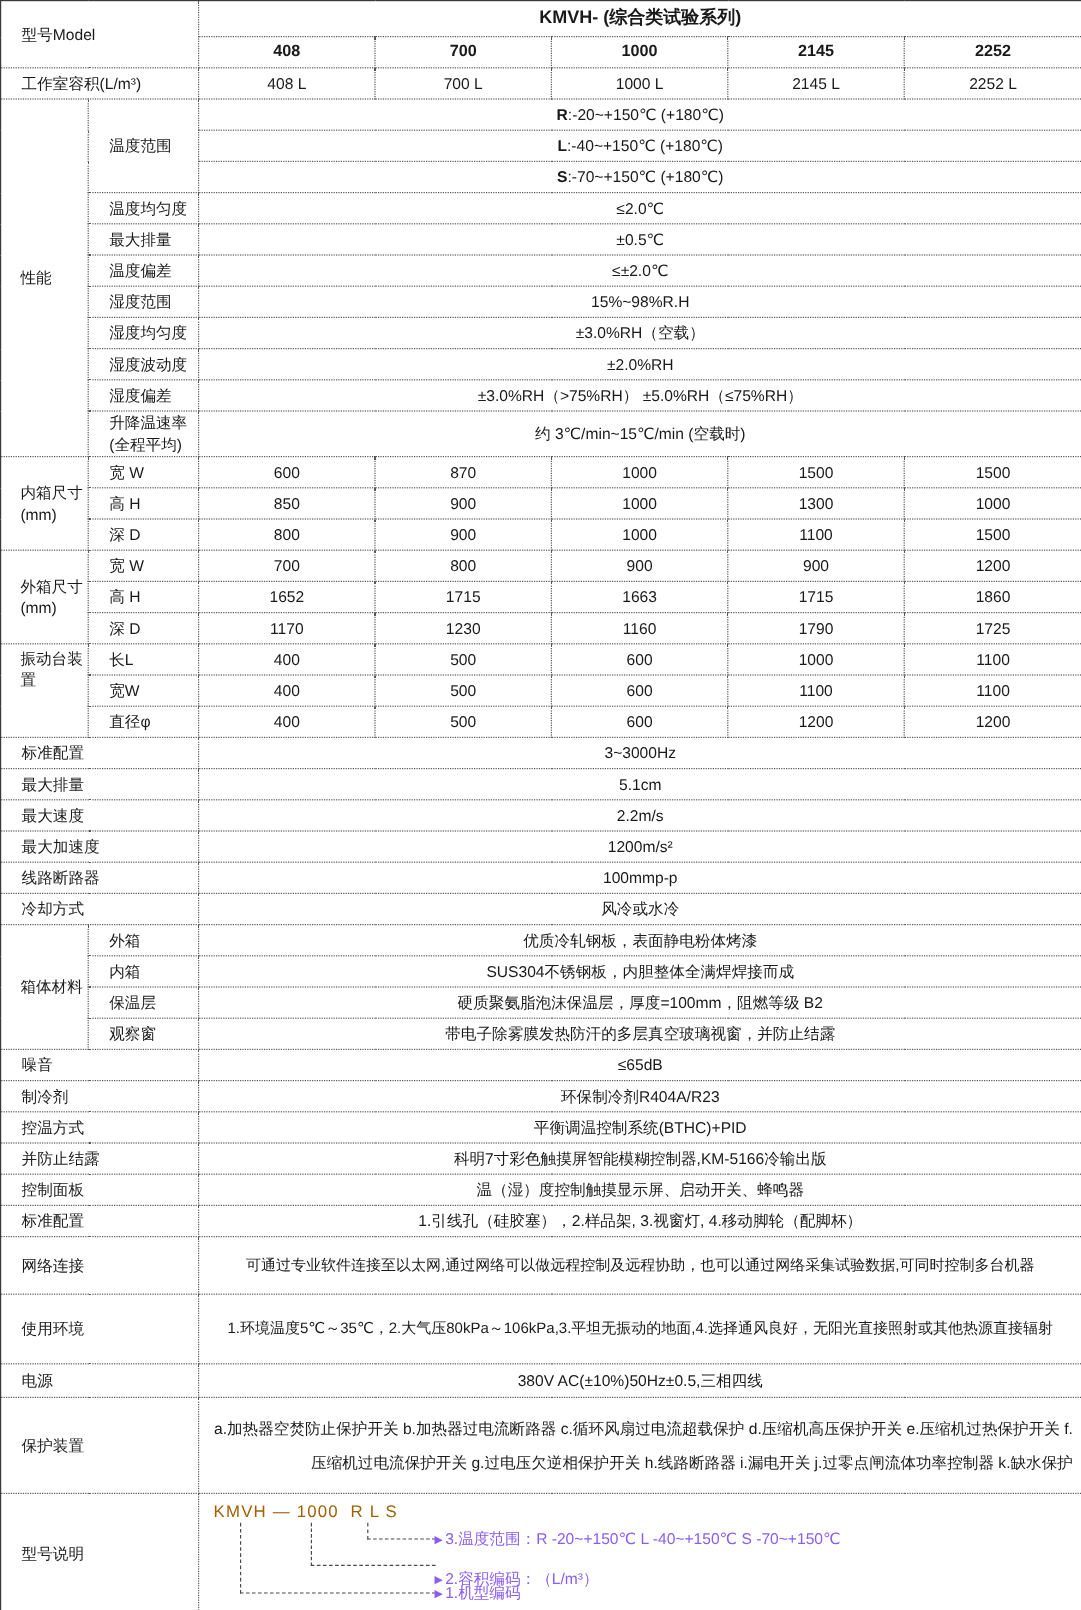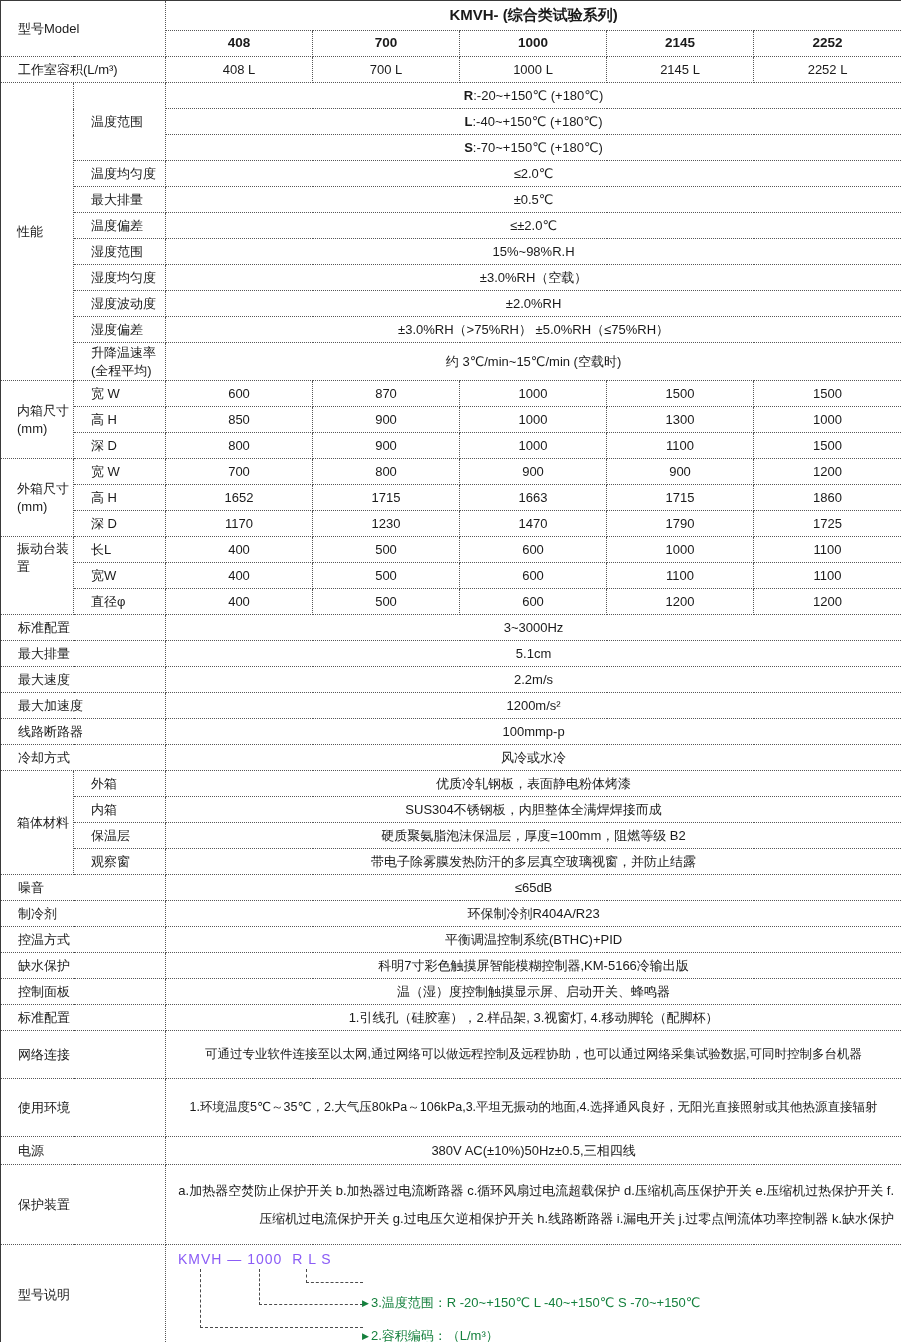--- a/index.html
+++ b/index.html
@@ -37,30 +37,30 @@
   tr.h-net    { height:48px; }
   tr.h-env    { height:58px; }
   tr.h-pwr    { height:28px; }
   tr.h-prot   { height:80px; }
   tr.h-legend { height:100px; }
   
   td.diagcell { padding:0; vertical-align:top; }
   .diag { position:relative; width:100%; height:98px; text-align:left; }
   .diag .code {
     position:absolute; left:12px; top:5px;
-    font-size:14px; letter-spacing:1px; color:#8b5cf6; white-space:pre;
+    font-size:14px; letter-spacing:1px; color:#a16207; white-space:pre;
   }
   .diag .conn {
     position:absolute;
     border-left:1px dashed #4a4a4a;
     border-bottom:1px dashed #4a4a4a;
   }
   .diag .litem {
     position:absolute; left:196px;
-    font-size:13px; color:#15803d; white-space:nowrap; line-height:14px;margin-top:20px;
+    font-size:13px; color:#8b5cf6; white-space:nowrap; line-height:14px;
   }
   .diag .arr { font-size:9px; margin-right:2px; position:relative; top:-1px; }
 </style>
 </head>
 <body>
 
 <table class="spec">
 <colgroup>
   <col style="width:73px">
       <col style="width:92px">
@@ -187,21 +187,21 @@
     <td class="val">1652</td>
     <td class="val">1715</td>
     <td class="val">1663</td>
     <td class="val">1715</td>
     <td class="val">1860</td>
   </tr>
   <tr class="h-std">
     <td class="lbl">深 D</td>
     <td class="val">1170</td>
     <td class="val">1230</td>
-    <td class="val">1470</td>
+    <td class="val">1160</td>
     <td class="val">1790</td>
     <td class="val">1725</td>
   </tr>
 
   <tr class="h-std">
     <td class="grp top" rowspan="3">振动台装置</td>
     <td class="lbl">长L</td>
     <td class="val">400</td>
     <td class="val">500</td>
     <td class="val">600</td>
@@ -274,21 +274,21 @@
   </tr>
   <tr class="h-std">
     <td class="lbl" colspan="2">制冷剂</td>
     <td class="val" colspan="5">环保制冷剂R404A/R23</td>
   </tr>
   <tr class="h-std">
     <td class="lbl" colspan="2">控温方式</td>
     <td class="val" colspan="5">平衡调温控制系统(BTHC)+PID</td>
   </tr>
   <tr class="h-std">
-    <td class="lbl" colspan="2">缺水保护</td>
+    <td class="lbl" colspan="2">并防止结露</td>
     <td class="val" colspan="5">科明7寸彩色触摸屏智能模糊控制器,KM-5166冷输出版</td>
   </tr>
   <tr class="h-std">
     <td class="lbl" colspan="2">控制面板</td>
     <td class="val" colspan="5">温（湿）度控制触摸显示屏、启动开关、蜂鸣器</td>
   </tr>
   <tr class="h-std">
     <td class="lbl" colspan="2">标准配置</td>
     <td class="val" colspan="5">1.引线孔（硅胶塞），2.样品架, 3.视窗灯, 4.移动脚轮（配脚杯）</td>
   </tr>

